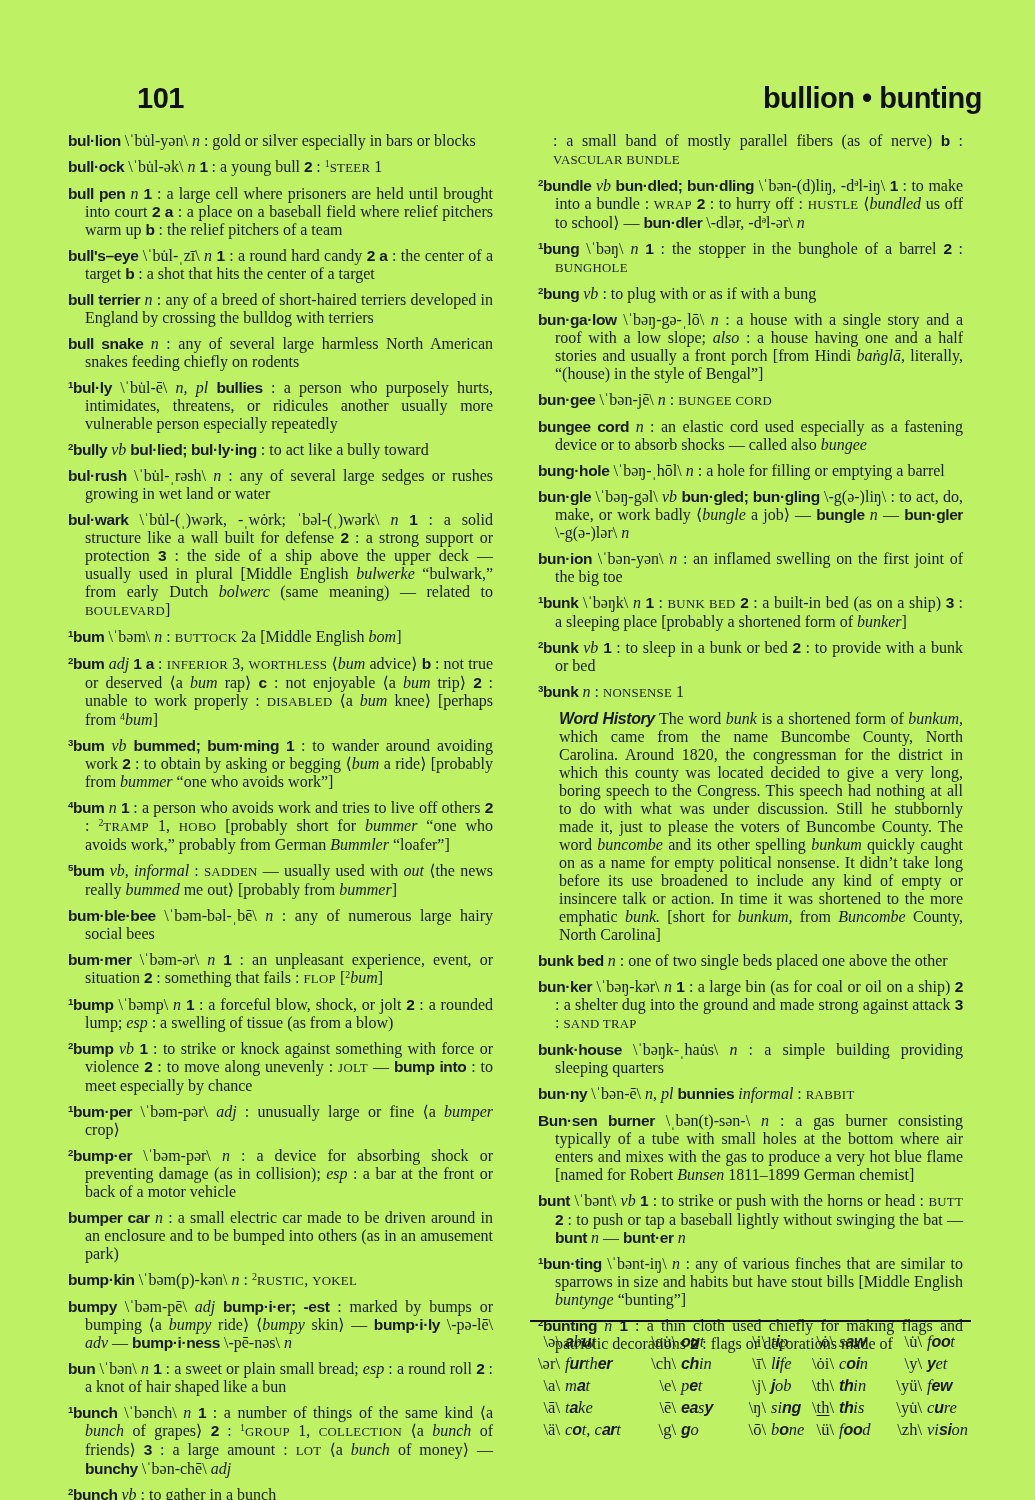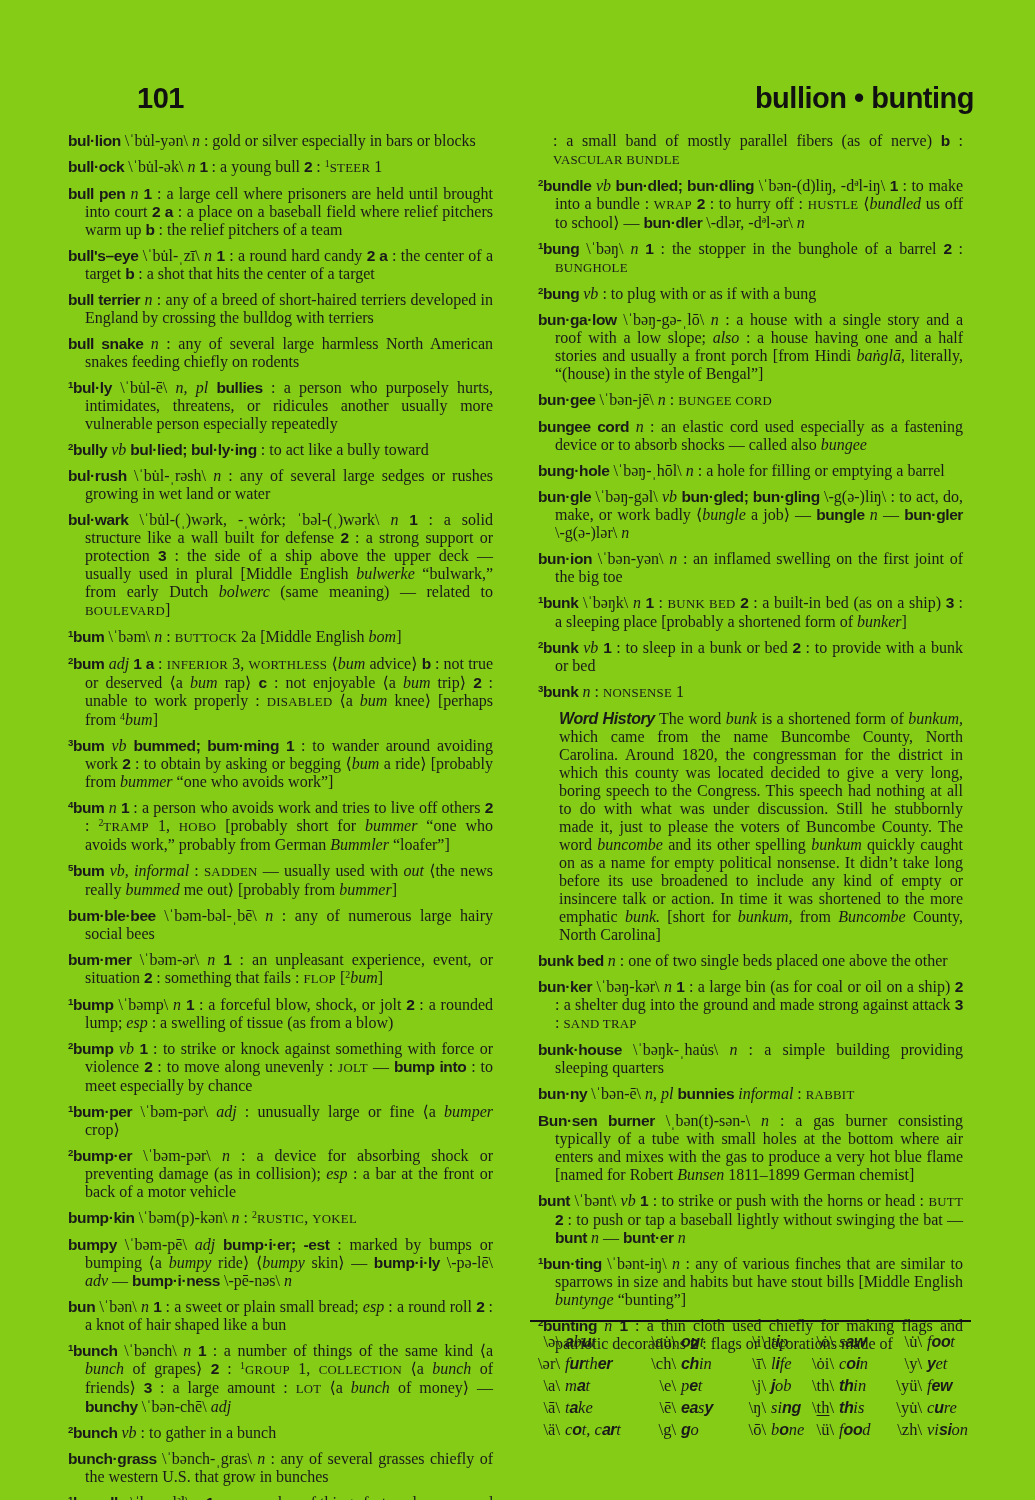--- a/index.html
+++ b/index.html
@@ -1,28 +1,28 @@
 <!DOCTYPE html>
 <html><head>
 <meta charset="utf-8">
 <style>
   html,body{margin:0;padding:0;}
   body{
     width:1035px;height:1500px;background:#ffffff;color:#141414;
     font-family:"Liberation Serif","DejaVu Serif",serif;
     position:relative;overflow:hidden;
   }
-  .page{position:absolute;inset:0;background:#84cc16;}
+  .page{position:absolute;inset:0;background:#bef264;}
   .hdr{
     position:absolute;top:82px;
     font-family:"Liberation Sans","DejaVu Sans",sans-serif;
     font-weight:bold;font-size:29px;letter-spacing:-0.5px;color:#111;
   }
   .hdr-num{left:137px;}
-  .hdr-guide{right:61px;}
+  .hdr-guide{right:53px;}
   .col{
     position:absolute;top:124px;width:441px;
     font-size:16px;line-height:18px;text-align:justify;
     color:#1a1a1a;
   }
   #col-left{left:60px;}
   #col-right{left:530px;}
   .col p{margin:8px;padding-left:17px;text-indent:-17px;}
   .col p.cont{text-indent:0;padding-left:15px;}
   .col p.wh{text-indent:0;padding-left:21px;}
@@ -68,20 +68,21 @@
       <p class=""><span class="b"><span class="sup">2</span>bum</span> <span class="i">adj</span> <span class="b">1 a</span> : <span class="sc">INFERIOR</span> 3, <span class="sc">WORTHLESS</span> ⟨<span class="i">bum</span> advice⟩ <span class="b">b</span> : not true or deserved ⟨a <span class="i">bum</span> rap⟩ <span class="b">c</span> : not enjoyable ⟨a <span class="i">bum</span> trip⟩ <span class="b">2</span> : unable to work properly : <span class="sc">DISABLED</span> ⟨a <span class="i">bum</span> knee⟩ [perhaps from <span class="sup">4</span><span class="i">bum</span>]</p>
       <p class=""><span class="b"><span class="sup">3</span>bum</span> <span class="i">vb</span> <span class="b">bummed; bum·ming</span> <span class="b">1</span> : to wander around avoiding work <span class="b">2</span> : to obtain by asking or begging ⟨<span class="i">bum</span> a ride⟩ [probably from <span class="i">bummer</span> “one who avoids work”]</p>
       <p class=""><span class="b"><span class="sup">4</span>bum</span> <span class="i">n</span> <span class="b">1</span> : a person who avoids work and tries to live off others <span class="b">2</span> : <span class="sup">2</span><span class="sc">TRAMP</span> 1, <span class="sc">HOBO</span> [probably short for <span class="i">bummer</span> “one who avoids work,” probably from German <span class="i">Bummler</span> “loafer”]</p>
       <p class=""><span class="b"><span class="sup">5</span>bum</span> <span class="i">vb, informal</span> : <span class="sc">SADDEN</span> — usually used with <span class="i">out</span> ⟨the news really <span class="i">bummed</span> me out⟩ [probably from <span class="i">bummer</span>]</p>
       <p class=""><span class="b">bum·ble·bee</span> \ˈbəm-bəl-ˌbē\ <span class="i">n</span> : any of numerous large hairy social bees</p>
       <p class=""><span class="b">bum·mer</span> \ˈbəm-ər\ <span class="i">n</span> <span class="b">1</span> : an unpleasant experience, event, or situation <span class="b">2</span> : something that fails : <span class="sc">FLOP</span> [<span class="sup">2</span><span class="i">bum</span>]</p>
       <p class=""><span class="b"><span class="sup">1</span>bump</span> \ˈbəmp\ <span class="i">n</span> <span class="b">1</span> : a forceful blow, shock, or jolt <span class="b">2</span> : a rounded lump; <span class="i">esp</span> : a swelling of tissue (as from a blow)</p>
       <p class=""><span class="b"><span class="sup">2</span>bump</span> <span class="i">vb</span> <span class="b">1</span> : to strike or knock against something with force or violence <span class="b">2</span> : to move along unevenly : <span class="sc">JOLT</span> — <span class="b">bump into</span> : to meet especially by chance</p>
       <p class=""><span class="b"><span class="sup">1</span>bum·per</span> \ˈbəm-pər\ <span class="i">adj</span> : unusually large or fine ⟨a <span class="i">bumper</span> crop⟩</p>
       <p class=""><span class="b"><span class="sup">2</span>bump·er</span> \ˈbəm-pər\ <span class="i">n</span> : a device for absorbing shock or preventing damage (as in collision); <span class="i">esp</span> : a bar at the front or back of a motor vehicle</p>
+      <p class=""><span class="b">bumper car</span> <span class="i">n</span> : a small electric car made to be driven around in an enclosure and to be bumped into others (as in an amusement park)</p>
       <p class=""><span class="b">bump·kin</span> \ˈbəm(p)-kən\ <span class="i">n</span> : <span class="sup">2</span><span class="sc">RUSTIC</span>, <span class="sc">YOKEL</span></p>
       <p class=""><span class="b">bumpy</span> \ˈbəm-pē\ <span class="i">adj</span> <span class="b">bump·i·er; -est</span> : marked by bumps or bumping ⟨a <span class="i">bumpy</span> ride⟩ ⟨<span class="i">bumpy</span> skin⟩ — <span class="b">bump·i·ly</span> \-pə-lē\ <span class="i">adv</span> — <span class="b">bump·i·ness</span> \-pē-nəs\ <span class="i">n</span></p>
       <p class=""><span class="b">bun</span> \ˈbən\ <span class="i">n</span> <span class="b">1</span> : a sweet or plain small bread; <span class="i">esp</span> : a round roll <span class="b">2</span> : a knot of hair shaped like a bun</p>
       <p class=""><span class="b"><span class="sup">1</span>bunch</span> \ˈbənch\ <span class="i">n</span> <span class="b">1</span> : a number of things of the same kind ⟨a <span class="i">bunch</span> of grapes⟩ <span class="b">2</span> : <span class="sup">1</span><span class="sc">GROUP</span> 1, <span class="sc">COLLECTION</span> ⟨a <span class="i">bunch</span> of friends⟩ <span class="b">3</span> : a large amount : <span class="sc">LOT</span> ⟨a <span class="i">bunch</span> of money⟩ — <span class="b">bunchy</span> \ˈbən-chē\ <span class="i">adj</span></p>
       <p class=""><span class="b"><span class="sup">2</span>bunch</span> <span class="i">vb</span> : to gather in a bunch</p>
       <p class=""><span class="b">bunch·grass</span> \ˈbənch-ˌgras\ <span class="i">n</span> : any of several grasses chiefly of the western U.S. that grow in bunches</p>
       <p class=""><span class="b"><span class="sup">1</span>bun·dle</span> \ˈbən-d<span class="sup">ə</span>l\ <span class="i">n</span> <span class="b">1 a</span> : a number of things fastened or wrapped together : <span class="sc">PACKAGE</span>, <span class="sc">PARCEL</span> <span class="b">b</span> : <span class="sup">1</span><span class="sc">BUNCH</span> <span class="b">2 a</span></p>
     </div>
   <div class="col" id="col-right">
       <p class="cont">: a small band of mostly parallel fibers (as of nerve) <span class="b">b</span> : <span class="sc">VASCULAR BUNDLE</span></p>

